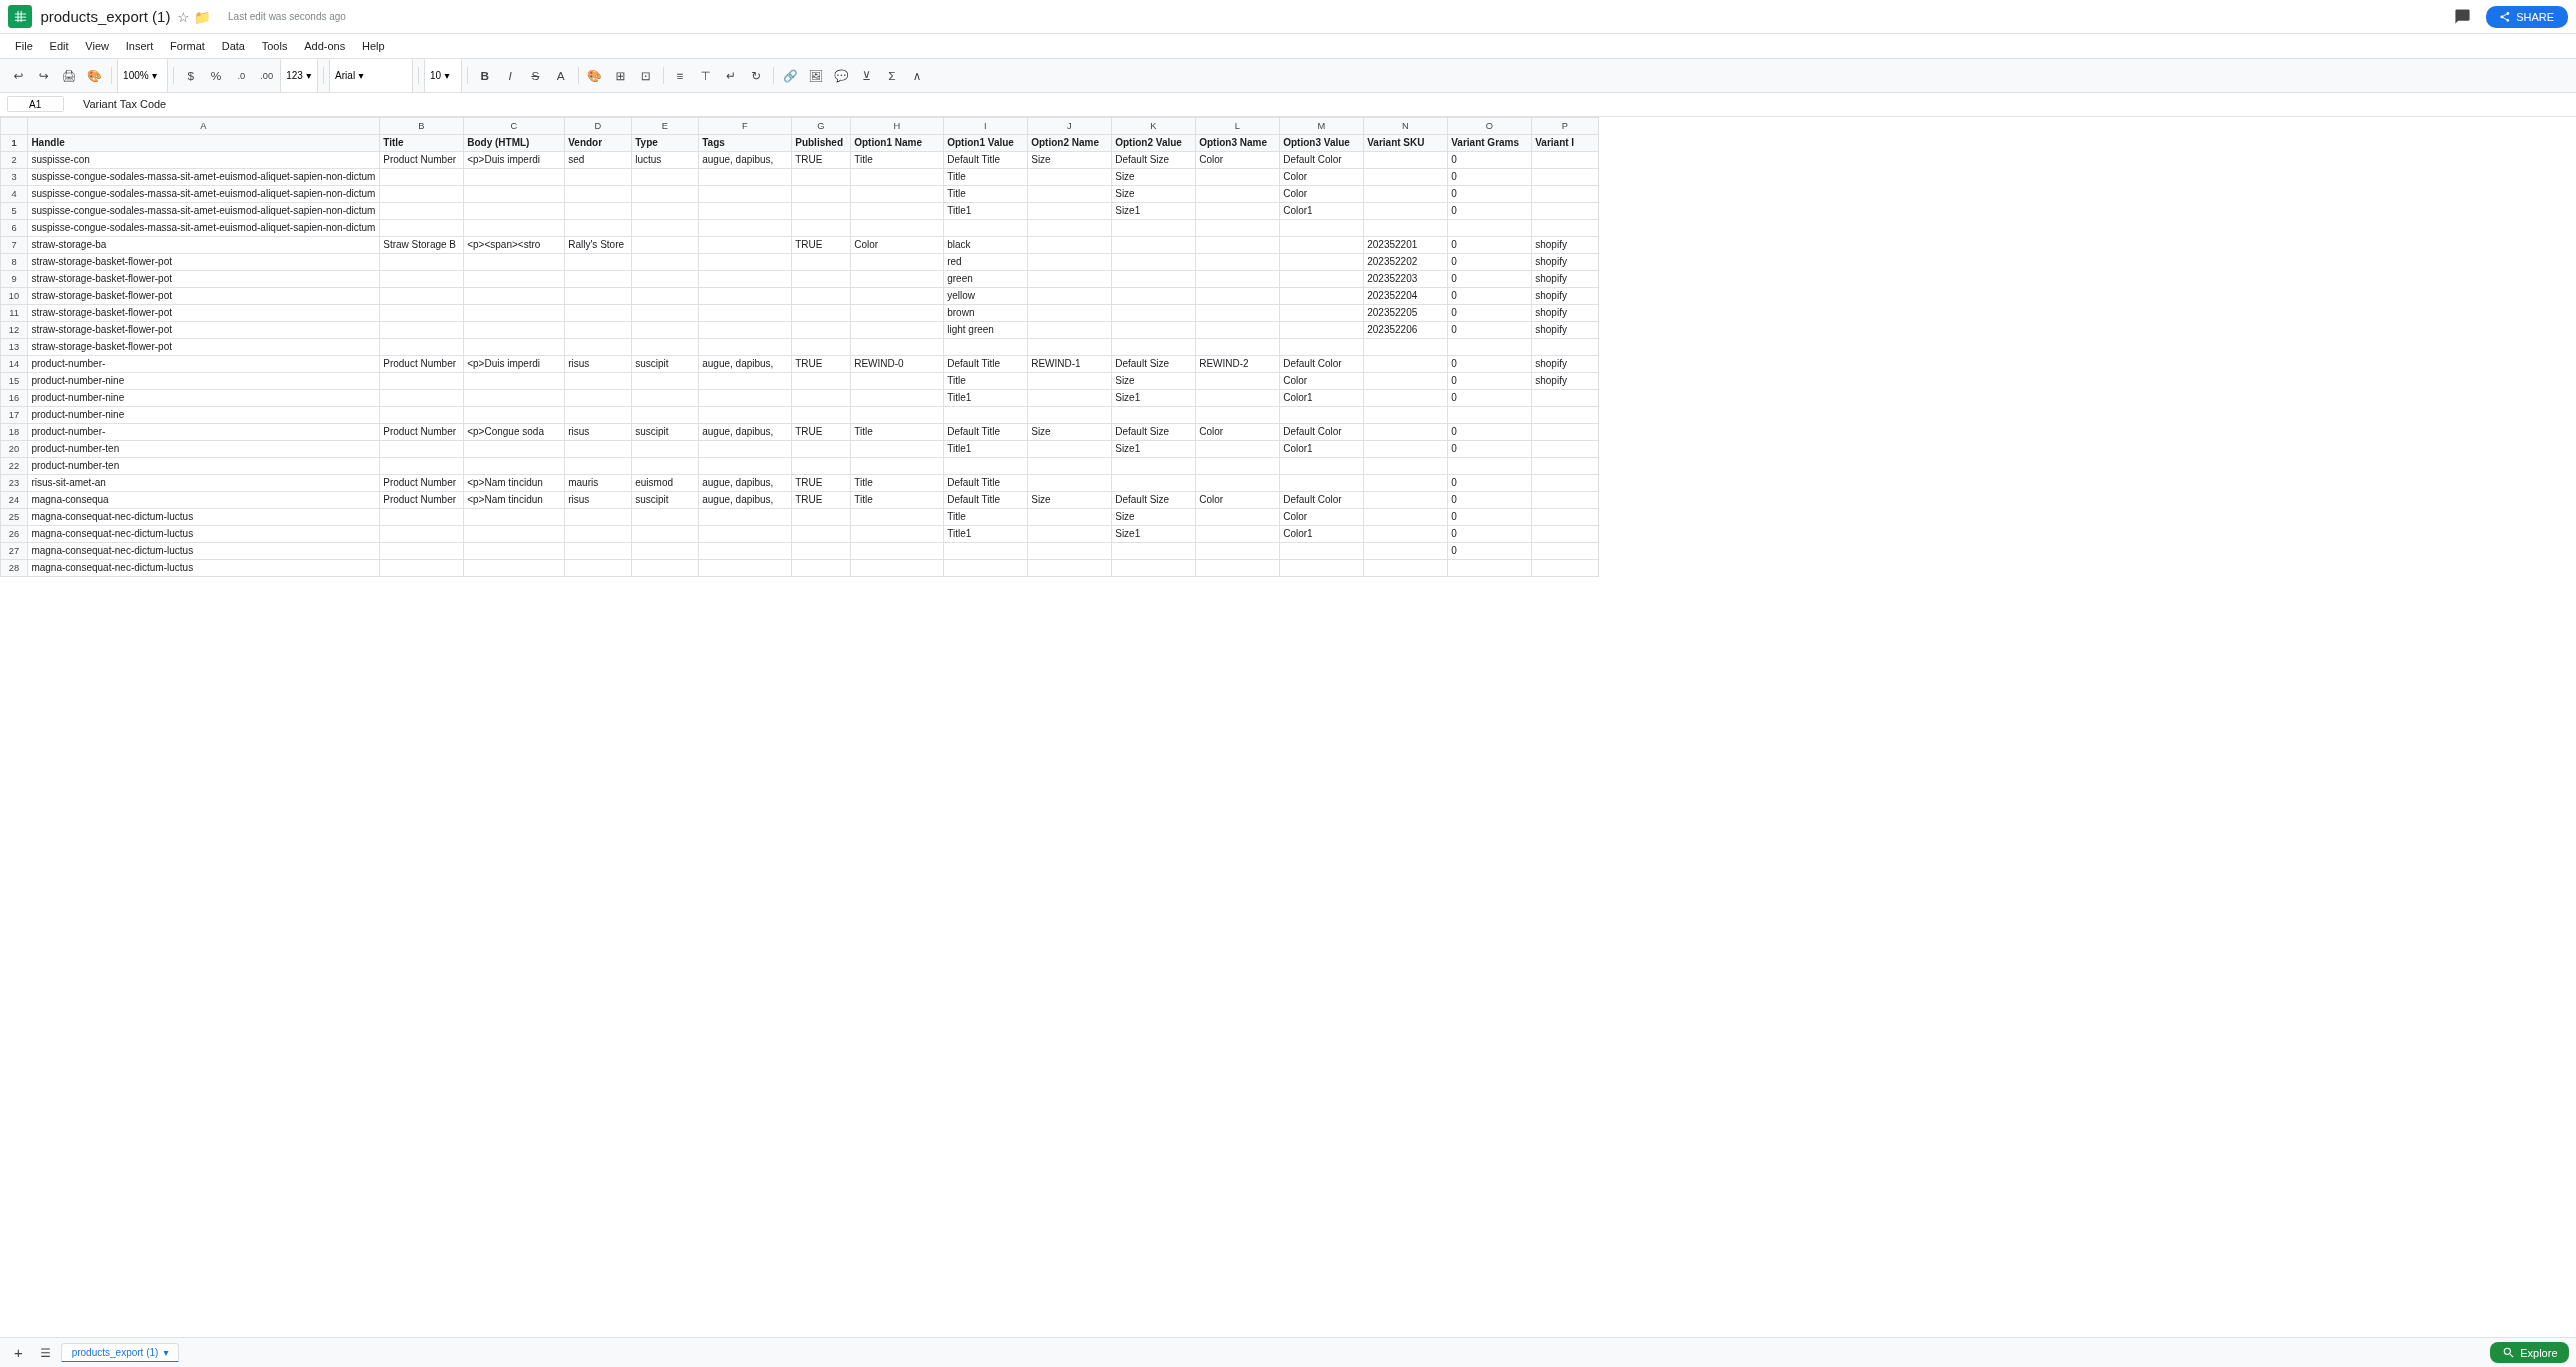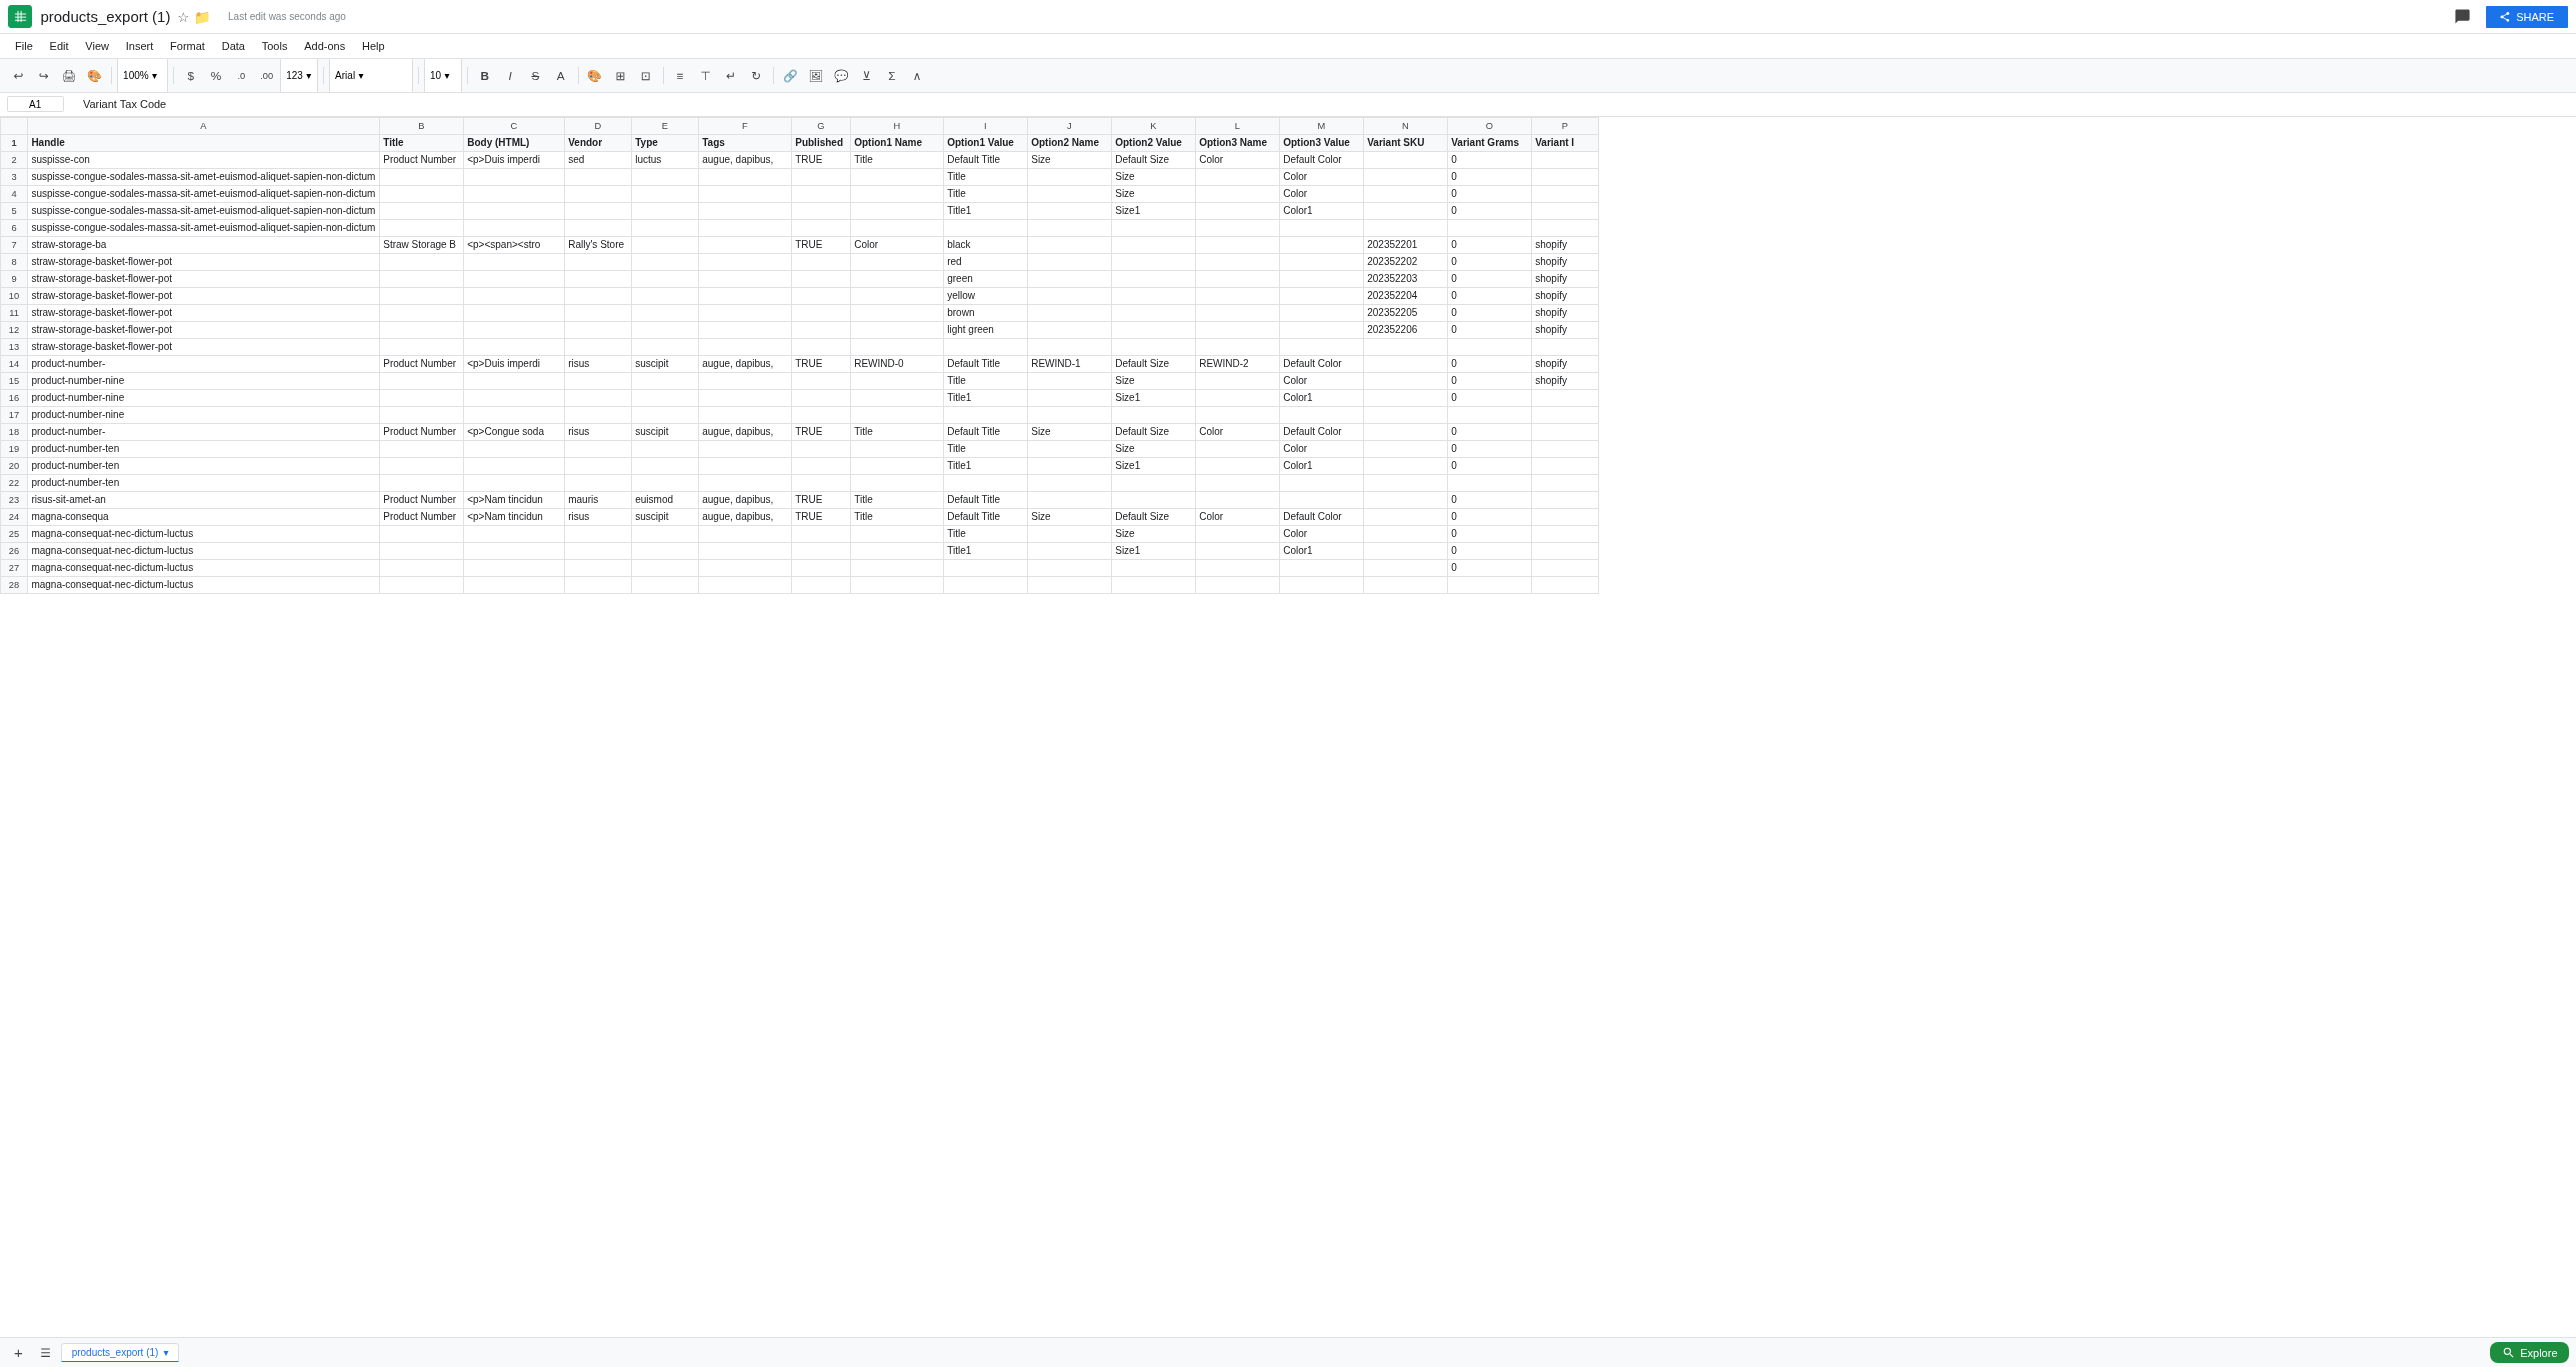--- a/index.html
+++ b/index.html
@@ -47,21 +47,21 @@
       border-radius: 50%;
       border: none;
       background: transparent;
       cursor: pointer;
       display: flex; align-items: center; justify-content: center;
     }
     #share-btn {
       background: #1a73e8;
       color: #fff;
       border: none;
-      border-radius: 1px;
+      border-radius: 10px;
       padding: 5px 13.5px;
       font-size: 11px;
       font-weight: 500;
       cursor: pointer;
       display: flex;
       align-items: center;
       gap: 5px;
     }
 
     
@@ -757,39 +757,20 @@
           <td class="data-cell">Default Title</td>
           <td class="data-cell">Size</td>
           <td class="data-cell">Default Size</td>
           <td class="data-cell">Color</td>
           <td class="data-cell">Default Color</td>
           <td class="data-cell"></td>
           <td class="data-cell">0</td>
           <td class="data-cell"></td>
         </tr>
         <tr>
-          <td class="row-header">19</td>
-          <td class="data-cell">product-number-ten</td>
-          <td class="data-cell"></td>
-          <td class="data-cell"></td>
-          <td class="data-cell"></td>
-          <td class="data-cell"></td>
-          <td class="data-cell"></td>
-          <td class="data-cell"></td>
-          <td class="data-cell"></td>
-          <td class="data-cell">Title</td>
-          <td class="data-cell"></td>
-          <td class="data-cell">Size</td>
-          <td class="data-cell"></td>
-          <td class="data-cell">Color</td>
-          <td class="data-cell"></td>
-          <td class="data-cell">0</td>
-          <td class="data-cell"></td>
-        </tr>
-        <tr>
           <td class="row-header">20</td>
           <td class="data-cell">product-number-ten</td>
           <td class="data-cell"></td>
           <td class="data-cell"></td>
           <td class="data-cell"></td>
           <td class="data-cell"></td>
           <td class="data-cell"></td>
           <td class="data-cell"></td>
           <td class="data-cell"></td>
           <td class="data-cell">Title1</td>

